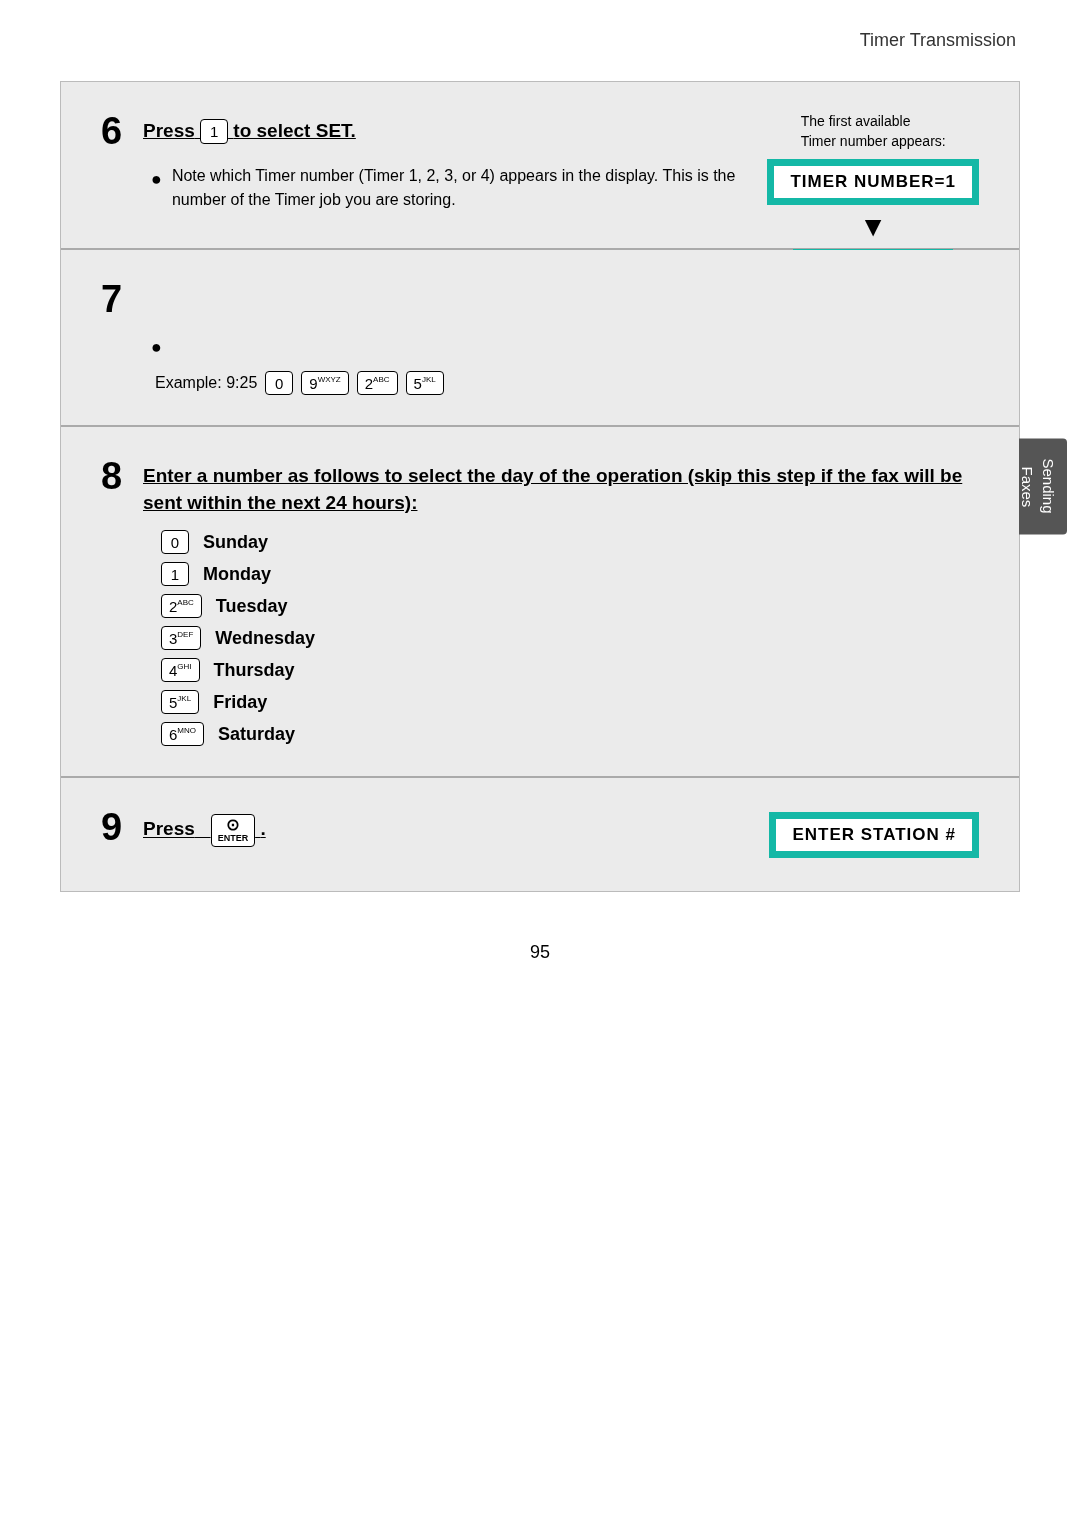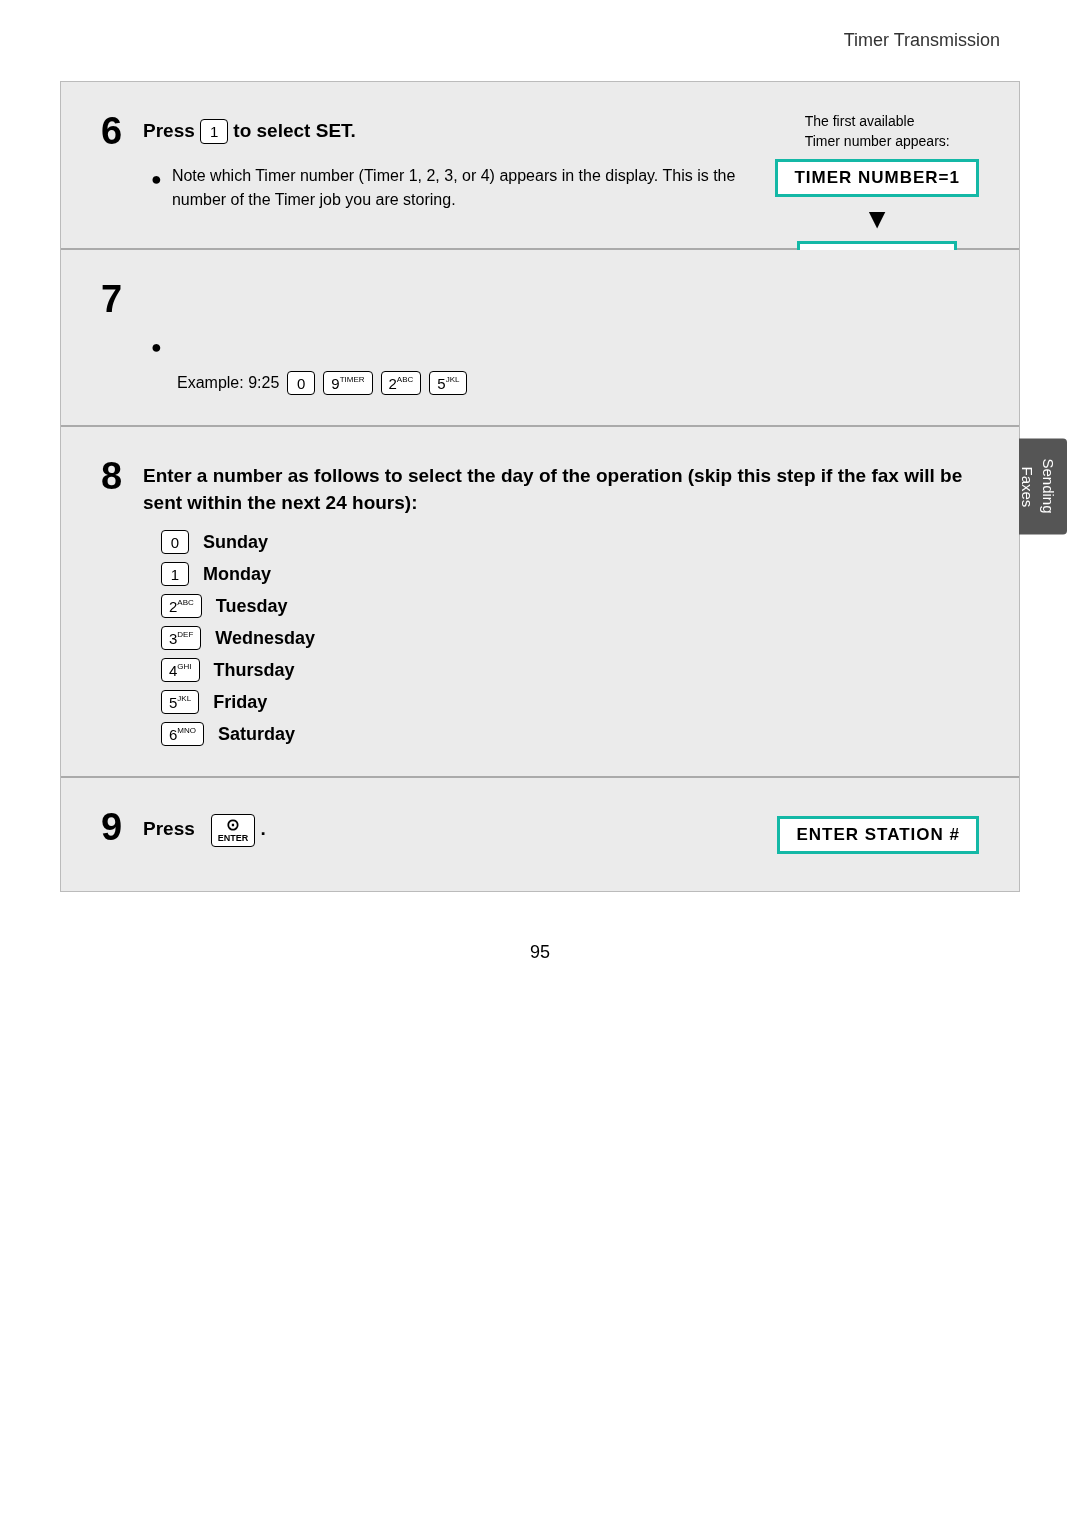--- a/index.html
+++ b/index.html
@@ -7,21 +7,21 @@
       font-family: Arial, Helvetica, sans-serif;
       background: #ffffff;
       width: 1080px;
       min-height: 1529px;
       position: relative;
       color: #000;
     }
 
     .page-header {
       text-align: right;
-      padding: 30px 80px 10px 80px;
+      padding: 30px 64px 10px 80px;
       font-size: 18px;
       color: #333;
     }
 
     .main-content {
       margin: 20px 60px 20px 60px;
       background: #e8e8e8;
       padding: 0;
       border: 1px solid #bbb;
       position: relative;
@@ -50,20 +50,21 @@
       font-weight: bold;
       line-height: 1;
       min-width: 30px;
     }
 
     .step-title {
       font-size: 19px;
       font-weight: bold;
       line-height: 1.4;
       padding-top: 6px;
+      text-decoration: underline;
     }
 
     .key-box {
       display: inline-flex;
       align-items: center;
       justify-content: center;
       border: 1.5px solid #000;
       border-radius: 4px;
       padding: 1px 7px;
       font-size: 15px;
@@ -111,42 +112,42 @@
       gap: 8px;
     }
 
     .side-text {
       font-size: 14px;
       line-height: 1.4;
       text-align: left;
     }
 
     .lcd-box {
-      border: 3px solid #14b8a6;
+      border: 7px solid #14b8a6;
       padding: 6px 16px;
       font-size: 17px;
       font-weight: bold;
       background: #fff;
       min-width: 160px;
       text-align: center;
       letter-spacing: 1px;
     }
 
     .arrow-down {
       font-size: 28px;
       line-height: 1;
       color: #000;
     }
 
     .example-row {
       display: flex;
       align-items: center;
       gap: 8px;
       margin-top: 10px;
-      margin-left: 76px;
+      margin-left: 54px;
       font-size: 16px;
     }
 
     .day-list {
       margin-left: 60px;
       margin-top: 14px;
       display: flex;
       flex-direction: column;
       gap: 8px;
     }
@@ -289,21 +290,21 @@
       <span class="step-number">7</span>
     </div>
     <div class="bullet-list">
       <div class="bullet-item">
         <span class="bullet-dot">●</span>
       </div>
     </div>
     <div class="example-row">
       <span>Example: 9:25</span>
       <span class="key-box">0</span>
-      <span class="key-box">9<sup>TIMER</sup></span>
+      <span class="key-box">9<sup>WXYZ</sup></span>
       <span class="key-box">2<sup>ABC</sup></span>
       <span class="key-box">5<sup>JKL</sup></span>
     </div>
   </div>
 
   <div class="section section8">
     <div class="step-header">
       <span class="step-number">8</span>
       <div class="step-title">Enter a number as follows to select the day of the operation (skip this step if the fax will be sent within the next 24 hours):</div>
     </div>

